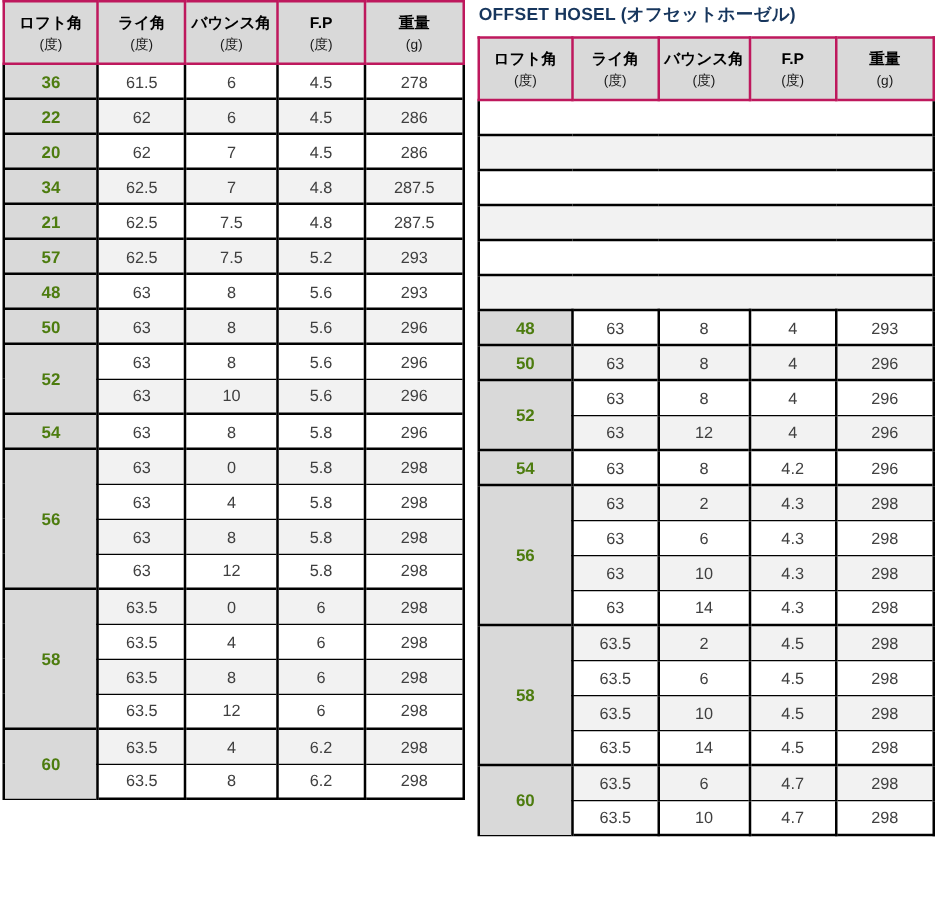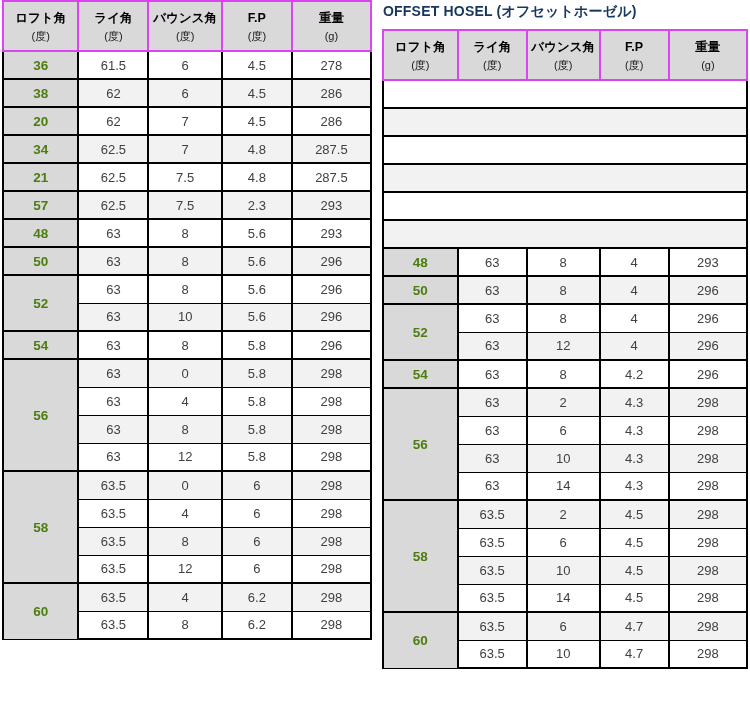--- a/index.html
+++ b/index.html
@@ -24,21 +24,21 @@
     white-space: nowrap;
     color: #17365d;
   }
   table {
     border-collapse: collapse;
     width: 100%;
     table-layout: fixed;
   }
   th {
     background: #d9d9d9;
-    border: 2px solid #d946ef;
+    border: 2px solid #be185d;
     height: 50px;
     padding: 0;
     text-align: center;
     vertical-align: middle;
   }
   .h-main {
     font-size: 12.5px;
     font-weight: bold;
     color: #000;
     line-height: 19px;
@@ -113,21 +113,21 @@
         </thead>
       <tbody>
           <tr class="group-start">
             <td class="loft" rowspan="1">36</td>
             <td class="stripe-odd">61.5</td>
             <td class="stripe-odd">6</td>
             <td class="stripe-odd">4.5</td>
             <td class="stripe-odd">278</td>
           </tr>
           <tr class="group-start">
-            <td class="loft" rowspan="1">38</td>
+            <td class="loft" rowspan="1">22</td>
             <td class="stripe-even">62</td>
             <td class="stripe-even">6</td>
             <td class="stripe-even">4.5</td>
             <td class="stripe-even">286</td>
           </tr>
           <tr class="group-start">
             <td class="loft" rowspan="1">20</td>
             <td class="stripe-odd">62</td>
             <td class="stripe-odd">7</td>
             <td class="stripe-odd">4.5</td>
@@ -144,21 +144,21 @@
             <td class="loft" rowspan="1">21</td>
             <td class="stripe-odd">62.5</td>
             <td class="stripe-odd">7.5</td>
             <td class="stripe-odd">4.8</td>
             <td class="stripe-odd">287.5</td>
           </tr>
           <tr class="group-start">
             <td class="loft" rowspan="1">57</td>
             <td class="stripe-even">62.5</td>
             <td class="stripe-even">7.5</td>
-            <td class="stripe-even">2.3</td>
+            <td class="stripe-even">5.2</td>
             <td class="stripe-even">293</td>
           </tr>
           <tr class="group-start">
             <td class="loft" rowspan="1">48</td>
             <td class="stripe-odd">63</td>
             <td class="stripe-odd">8</td>
             <td class="stripe-odd">5.6</td>
             <td class="stripe-odd">293</td>
           </tr>
           <tr class="group-start">

